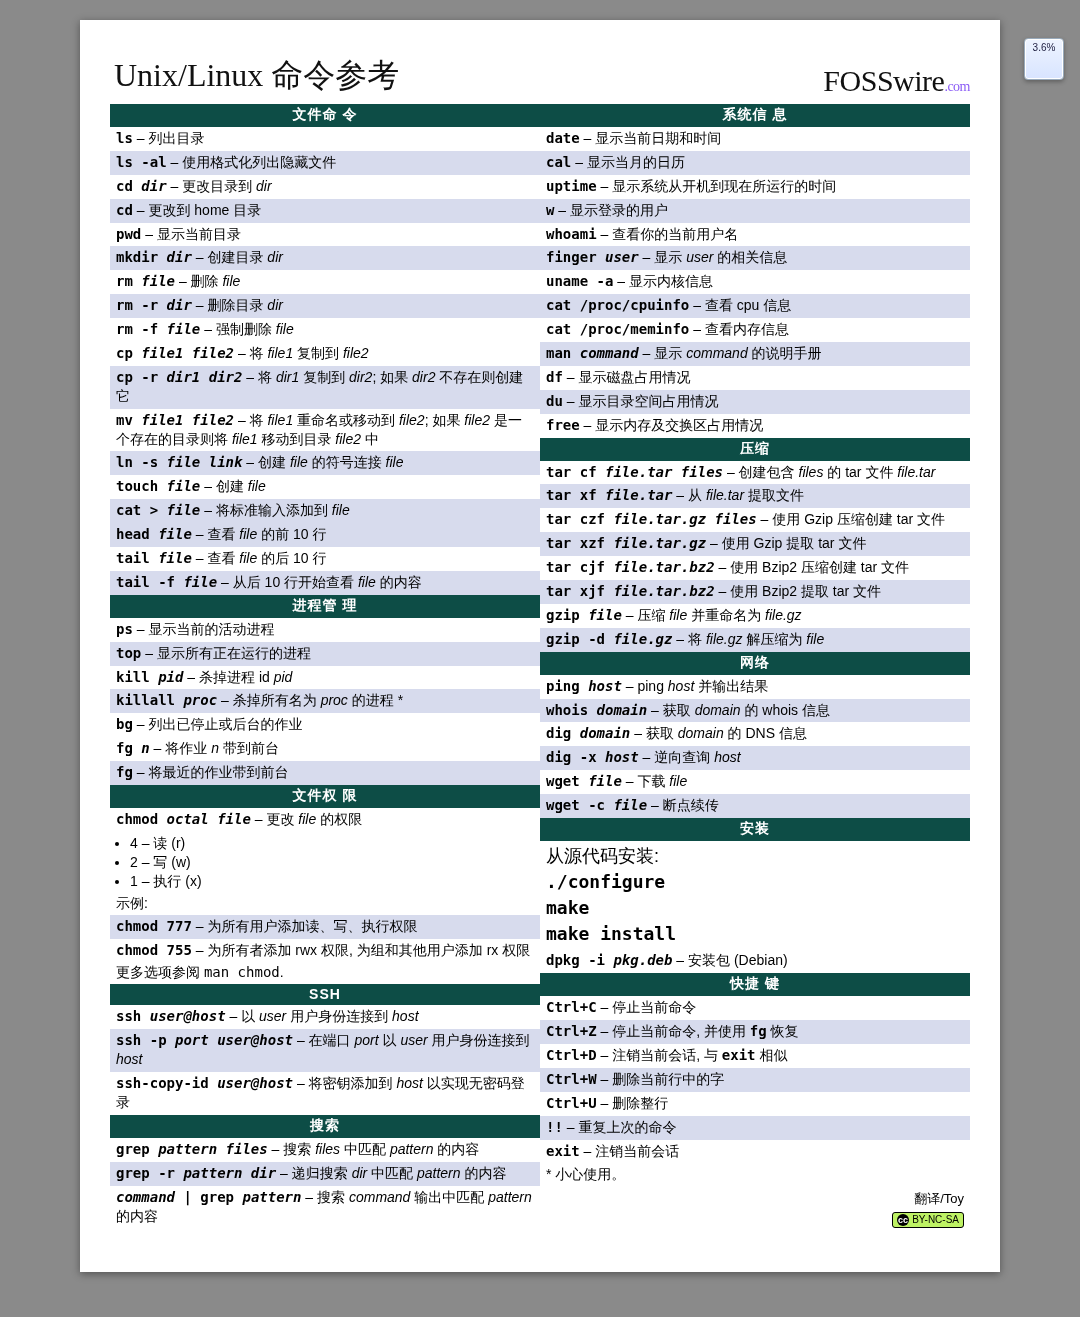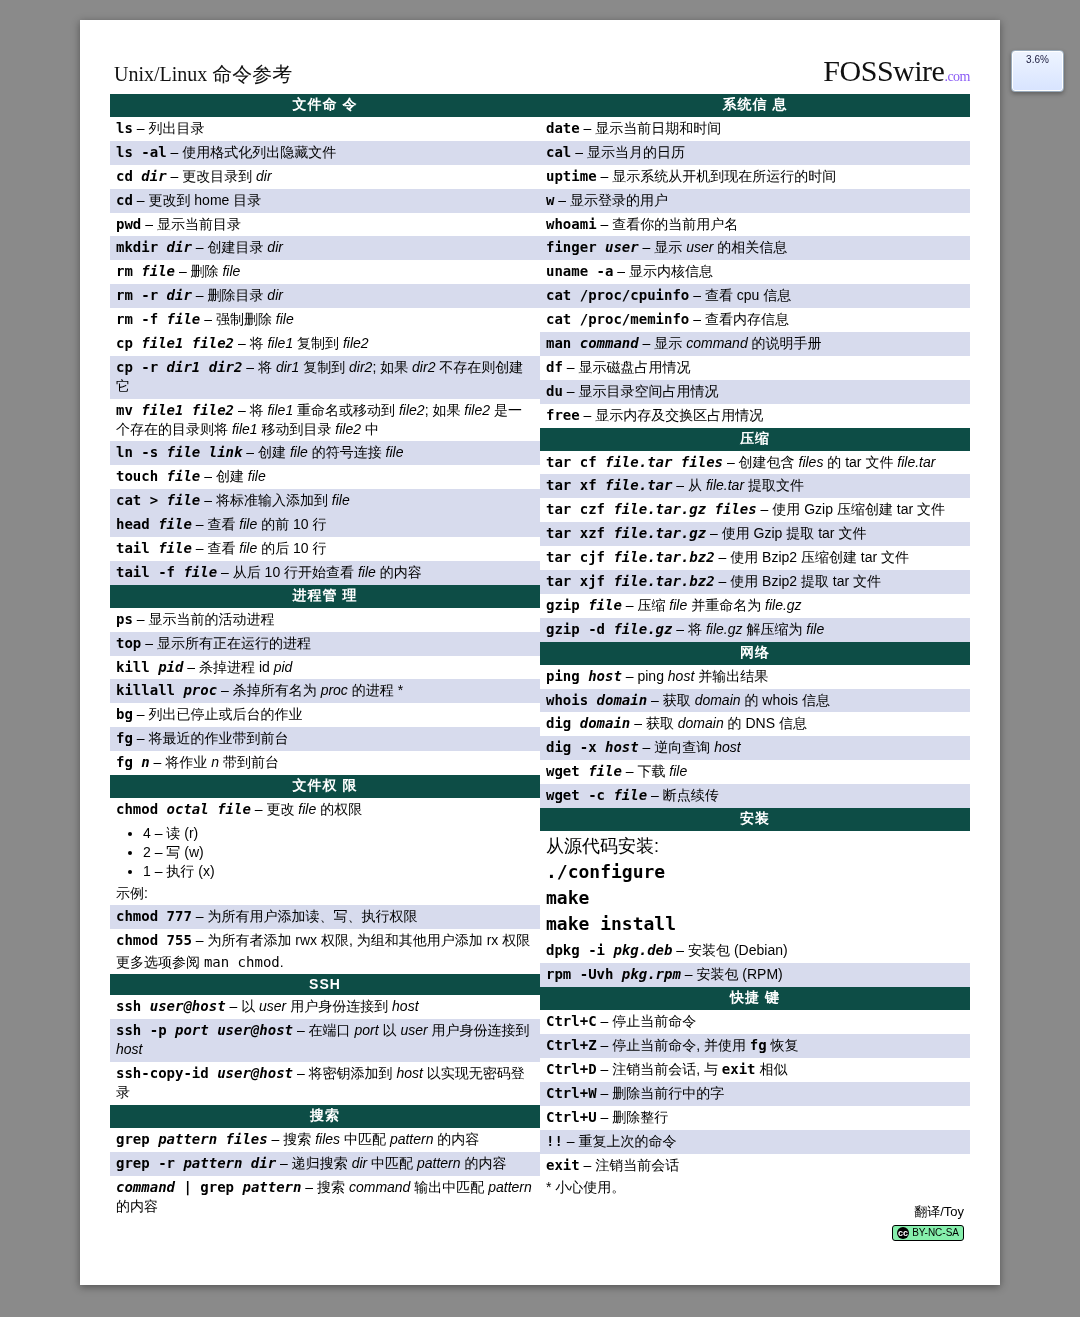--- a/index.html
+++ b/index.html
@@ -18,21 +18,21 @@
     box-sizing:border-box;
     position:relative;
   }
   .title-row{
     display:flex;
     justify-content:space-between;
     align-items:flex-end;
     margin:0 0 6px 4px;
   }
   h1{
-    font-size:20px;
+    font-size:32px;
     font-weight:400;
     margin:0;
     font-family:Georgia,"Times New Roman",serif;
     color:#111;
   }
   .brand{
     font-family:Georgia,"Times New Roman",serif;
     font-size:30px;
     letter-spacing:-0.5px;
     color:#111;
@@ -51,38 +51,37 @@
   }
   .row{
     font-size:14px;
     padding:2px 6px 3px 6px;
     line-height:1.35;
   }
   .row.alt{background:#d7dbed;}
   .cmd{font-weight:700;}
   .cmd .arg{font-style:italic;}
   .freeblock{font-size:18px;padding:2px 6px;line-height:1.45;}
-  ul.oct{margin:2px 0 2px 33px;padding:0;}
+  ul.oct{margin:2px 0 2px 20px;padding:0;}
   ul.oct li{font-size:14px;line-height:1.35;}
   .note{font-size:14px;padding:2px 6px;}
   .footer-right{text-align:right;font-size:13px;padding:4px 6px;}
   .cc{
     display:inline-block;border:1px solid #000;border-radius:3px;
-    font-size:10px;font-family:Arial;padding:1px 4px;background:#86efac;
+    font-size:10px;font-family:Arial;padding:1px 4px;background:#bef264;
     margin-top:4px;
   }
   .cc b{background:#000;color:#fff;border-radius:50%;display:inline-block;width:12px;height:12px;line-height:12px;text-align:center;font-size:9px;margin-right:3px;}
   .widget{
-    position:fixed;top:38px;right:16px;width:53px;height:42px;
+    position:fixed;top:38px;right:16px;width:40px;height:42px;
     background:linear-gradient(#eef4ff,#d8e4ff);
     border:1px solid #9ab;border-radius:4px;
     box-shadow:inset 0 0 0 1px #fff,0 2px 4px rgba(0,0,0,.3);
     font-size:10px;text-align:center;color:#224;padding-top:3px;
     box-sizing:border-box;
-    margin-top:12px;
   }
 </style>
 </head>
 <body>
 
 <div class="widget">
   <span>3.6%</span>
 </div>
 
 <div class="page">
@@ -113,22 +112,22 @@
         <div class="row alt"><span class="cmd mono">cat &gt; </span><span class="cmd mono"><span class="arg">file</span></span> – <span class="desc">将标准输入添加到 <i>file</i></span></div>
         <div class="row alt"><span class="cmd mono">head </span><span class="cmd mono"><span class="arg">file</span></span> – <span class="desc">查看 <i>file</i> 的前 10 行</span></div>
         <div class="row"><span class="cmd mono">tail </span><span class="cmd mono"><span class="arg">file</span></span> – <span class="desc">查看 <i>file</i> 的后 10 行</span></div>
         <div class="row alt"><span class="cmd mono">tail -f </span><span class="cmd mono"><span class="arg">file</span></span> – <span class="desc">从后 10 行开始查看 <i>file</i> 的内容</span></div>
         <div class="section-head">进程管 理</div>
         <div class="row"><span class="cmd mono">ps</span> – <span class="desc">显示当前的活动进程</span></div>
         <div class="row alt"><span class="cmd mono">top</span> – <span class="desc">显示所有正在运行的进程</span></div>
         <div class="row"><span class="cmd mono">kill </span><span class="cmd mono"><span class="arg">pid</span></span> – <span class="desc">杀掉进程 id <i>pid</i></span></div>
         <div class="row alt"><span class="cmd mono">killall </span><span class="cmd mono"><span class="arg">proc</span></span> – <span class="desc">杀掉所有名为 <i>proc</i> 的进程 *</span></div>
         <div class="row"><span class="cmd mono">bg</span> – <span class="desc">列出已停止或后台的作业</span></div>
+        <div class="row"><span class="cmd mono">fg </span><span class="cmd mono"><span class="arg">n</span></span> – <span class="desc">将作业 <i>n</i> 带到前台</span></div>
         <div class="row alt"><span class="cmd mono">fg</span> – <span class="desc">将最近的作业带到前台</span></div>
-        <div class="row"><span class="cmd mono">fg </span><span class="cmd mono"><span class="arg">n</span></span> – <span class="desc">将作业 <i>n</i> 带到前台</span></div>
         <div class="section-head">文件权 限</div>
         <div class="row"><span class="cmd mono">chmod </span><span class="cmd mono"><span class="arg">octal file</span></span> – <span class="desc">更改 <i>file</i> 的权限</span></div>
         <div>
           <ul class="oct">
             <li>4 – 读 (r)</li>
             <li>2 – 写 (w)</li>
             <li>1 – 执行 (x)</li>
           </ul>
         </div>
         <div>
@@ -177,21 +176,20 @@
         <div class="row alt"><span class="cmd mono">whois </span><span class="cmd mono"><span class="arg">domain</span></span> – <span class="desc">获取 <i>domain</i> 的 whois 信息</span></div>
         <div class="row"><span class="cmd mono">dig </span><span class="cmd mono"><span class="arg">domain</span></span> – <span class="desc">获取 <i>domain</i> 的 DNS 信息</span></div>
         <div class="row alt"><span class="cmd mono">dig -x </span><span class="cmd mono"><span class="arg">host</span></span> – <span class="desc">逆向查询 <i>host</i></span></div>
         <div class="row"><span class="cmd mono">wget </span><span class="cmd mono"><span class="arg">file</span></span> – <span class="desc">下载 <i>file</i></span></div>
         <div class="row alt"><span class="cmd mono">wget -c </span><span class="cmd mono"><span class="arg">file</span></span> – <span class="desc">断点续传</span></div>
         <div class="section-head">安装</div>
         <div>
           <div class="freeblock">从源代码安装:<br><span class="mono"><b>./configure</b><br><b>make</b><br><b>make install</b></span></div>
         </div>
         <div class="row"><span class="cmd mono">dpkg -i </span><span class="cmd mono"><span class="arg">pkg.deb</span></span> – <span class="desc">安装包 (Debian)</span></div>
-        <div class="row alt"><span class="cmd mono">rpm -Uvh </span><span class="cmd mono"><span class="arg">pkg.rpm</span></span> – <span class="desc">安装包 (RPM)</span></div>
         <div class="section-head">快捷 键</div>
         <div class="row"><span class="cmd mono">Ctrl+C</span> – <span class="desc">停止当前命令</span></div>
         <div class="row alt"><span class="cmd mono">Ctrl+Z</span> – <span class="desc">停止当前命令, 并使用 <span class="mono"><b>fg</b></span> 恢复</span></div>
         <div class="row"><span class="cmd mono">Ctrl+D</span> – <span class="desc">注销当前会话, 与 <span class="mono"><b>exit</b></span> 相似</span></div>
         <div class="row alt"><span class="cmd mono">Ctrl+W</span> – <span class="desc">删除当前行中的字</span></div>
         <div class="row"><span class="cmd mono">Ctrl+U</span> – <span class="desc">删除整行</span></div>
         <div class="row alt"><span class="cmd mono">!!</span> – <span class="desc">重复上次的命令</span></div>
         <div class="row"><span class="cmd mono">exit</span> – <span class="desc">注销当前会话</span></div>
         <div class="note">* 小心使用。</div>
         <div class="footer-right">翻译/Toy <http: linuxtoy.org=""><br><span class="cc"><b>cc</b>BY-NC-SA</span></http:></div>

